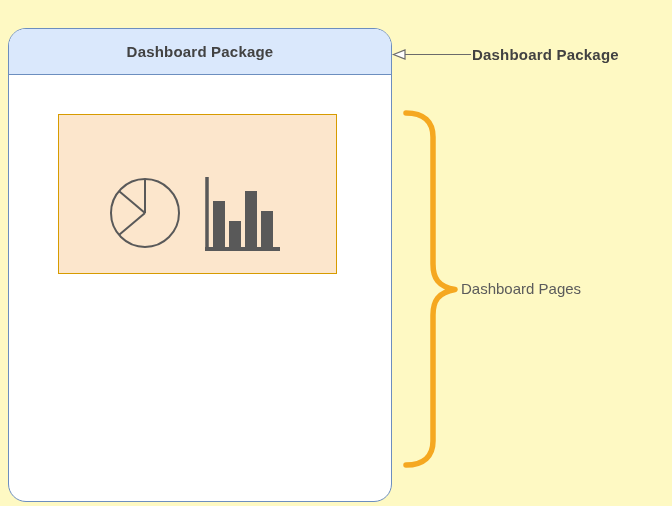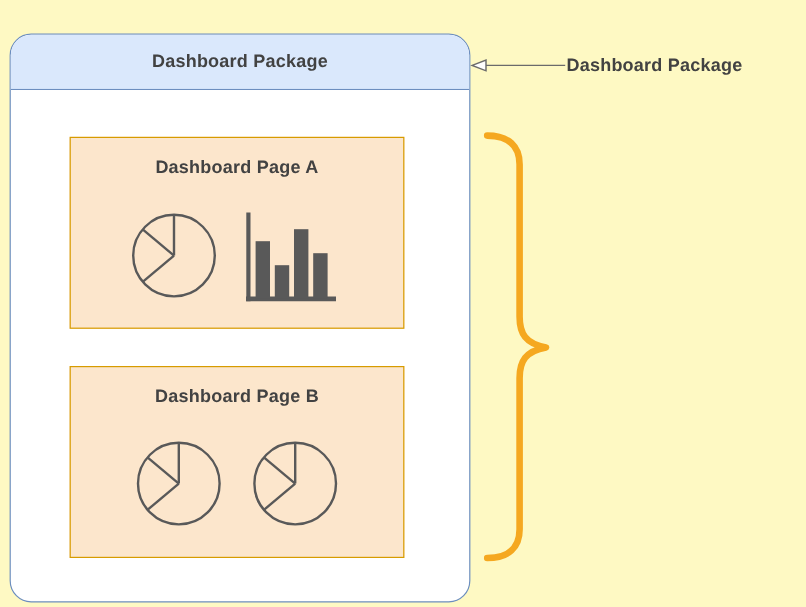--- a/index.html
+++ b/index.html
@@ -110,69 +110,52 @@
 <body>
 
 <div class="canvas">
 
   <div class="package">
     <div class="package-header">
       <span class="package-title">Dashboard Package</span>
     </div>
 
     <div class="page-box page-a">
-      <div class="page-title">Dashboard Page A</div>
 
       <svg class="icon" style="left:50px; top:62px;" width="72" height="72" viewBox="0 0 72 72">
         <circle cx="36" cy="36" r="34" fill="none" stroke="#595959" stroke-width="2"></circle>
         <line x1="36" y1="36" x2="36" y2="2" stroke="#595959" stroke-width="2"></line>
         <line x1="36" y1="36" x2="9.9" y2="14.1" stroke="#595959" stroke-width="2"></line>
         <line x1="36" y1="36" x2="9.9" y2="57.9" stroke="#595959" stroke-width="2"></line>
       </svg>
 
       <svg class="icon" style="left:144px; top:60px;" width="78" height="78" viewBox="0 0 78 78">
         <line x1="4" y1="2" x2="4" y2="76" stroke="#595959" stroke-width="3.5"></line>
         <line x1="2" y1="74" x2="77" y2="74" stroke="#595959" stroke-width="4"></line>
         <rect x="10" y="26" width="12" height="48" fill="#595959"></rect>
         <rect x="26" y="46" width="12" height="28" fill="#595959"></rect>
         <rect x="42" y="16" width="12" height="58" fill="#595959"></rect>
         <rect x="58" y="36" width="12" height="38" fill="#595959"></rect>
       </svg>
     </div>
 
-    <div class="page-box page-b">
-      <div class="page-title">Dashboard Page B</div>
-
-      <svg class="icon" style="left:54px; top:61px;" width="72" height="72" viewBox="0 0 72 72">
-        <circle cx="36" cy="36" r="34" fill="none" stroke="#595959" stroke-width="2"></circle>
-        <line x1="36" y1="36" x2="36" y2="2" stroke="#595959" stroke-width="2"></line>
-        <line x1="36" y1="36" x2="9.9" y2="14.1" stroke="#595959" stroke-width="2"></line>
-        <line x1="36" y1="36" x2="9.9" y2="57.9" stroke="#595959" stroke-width="2"></line>
-      </svg>
-
-      <svg class="icon" style="left:151px; top:61px;" width="72" height="72" viewBox="0 0 72 72">
-        <circle cx="36" cy="36" r="34" fill="none" stroke="#595959" stroke-width="2"></circle>
-        <line x1="36" y1="36" x2="36" y2="2" stroke="#595959" stroke-width="2"></line>
-        <line x1="36" y1="36" x2="9.9" y2="14.1" stroke="#595959" stroke-width="2"></line>
-        <line x1="36" y1="36" x2="9.9" y2="57.9" stroke="#595959" stroke-width="2"></line>
-      </svg>
-    </div>
   </div>
 
   <svg class="overlay" viewBox="0 0 672 506">
 
     <g>
       <line x1="405" y1="54.5" x2="471" y2="54.5" stroke="#6b6b6b" stroke-width="1.2"></line>
       <path d="M393.5,54.5 L405,50 L405,59 Z" fill="#ffffff" stroke="#6b6b6b" stroke-width="1.2"></path>
     </g>
 
     <path d="M406,113
              C424,113 433,122 433,137
              L433,264
              C433,278 438,286.5 455,289.5
              C438,292.5 433,301 433,315
              L433,441
              C433,456 424,465 406,465" fill="none" stroke="#F5A820" stroke-width="5.5" stroke-linecap="round" stroke-linejoin="round"></path>
   </svg>
 
   <div class="annotation-package">Dashboard Package</div>
+  <div class="annotation-pages">Dashboard Pages</div>
 
 </div>
 
 </body></html>

